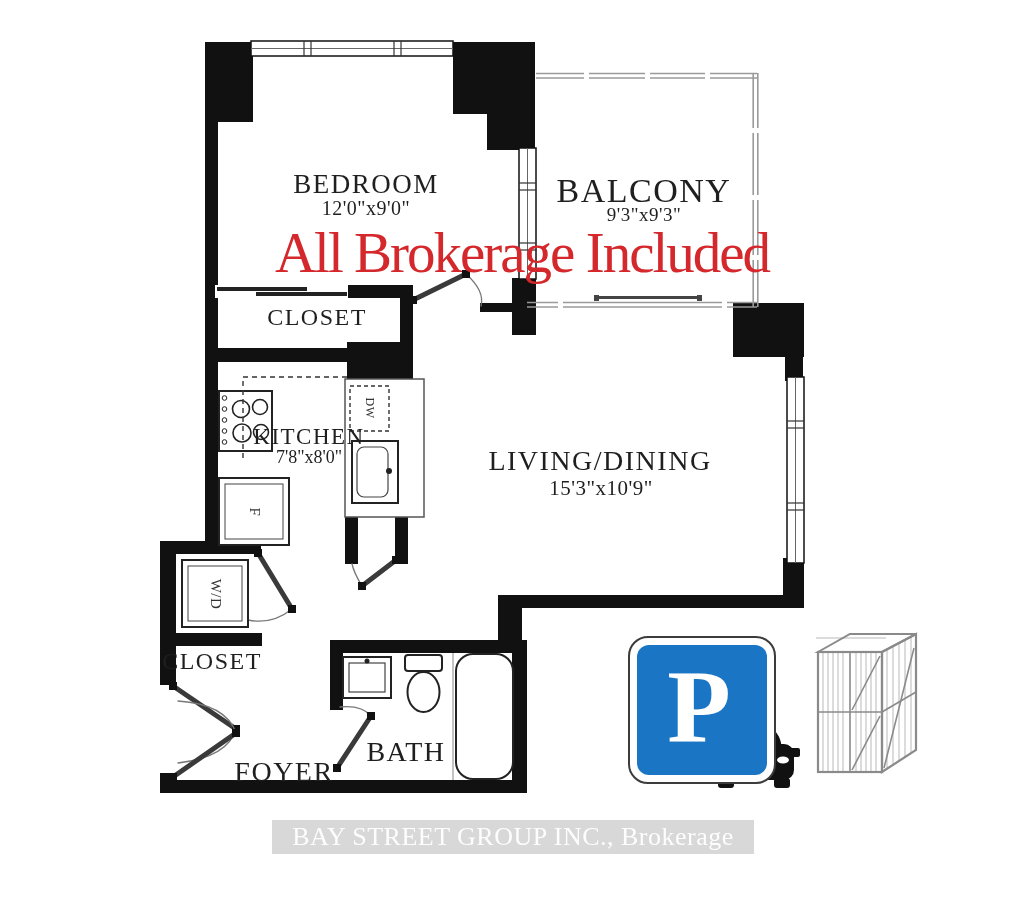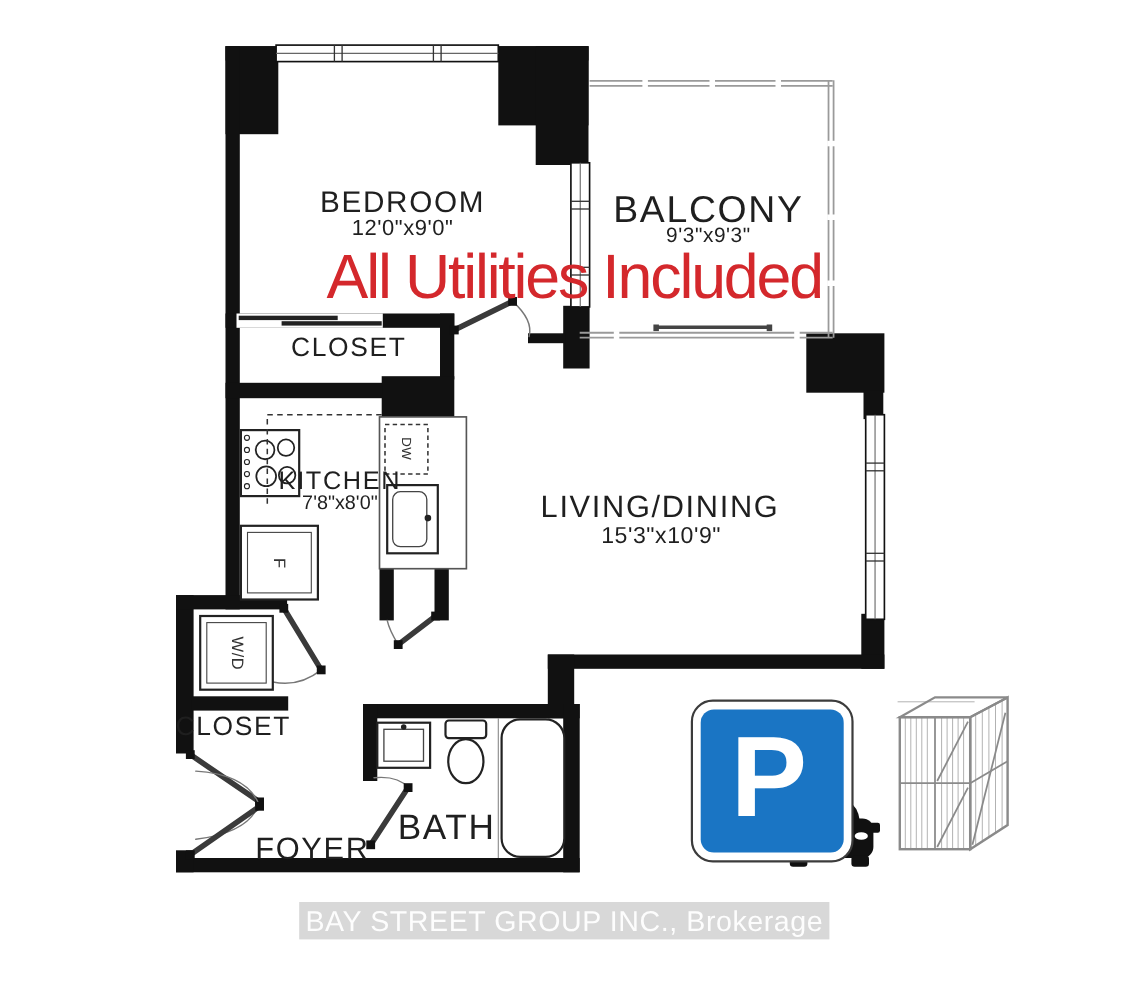--- a/index.html
+++ b/index.html
@@ -1,17 +1,17 @@
 <!DOCTYPE html>
 <html><head>
 <meta charset="utf-8">
 <style>
   html,body{margin:0;padding:0;background:#fff;}
   #canvas{position:relative;width:1020px;height:900px;background:#fff;overflow:hidden;
-          font-family:Liberation Sans, sans-serif;}
+          font-family:Liberation Serif, serif;}
   .plan-svg{position:absolute;left:0;top:0;}
   .lbl{position:absolute;transform:translate(-50%,-50%);color:#1f1f1f;white-space:nowrap;
        text-align:center;z-index:5;}
   .room-name{font-size:27px;letter-spacing:1.5px;}
   .room-dims{font-size:20px;letter-spacing:0.5px;}
   .small-name{font-size:23px;letter-spacing:1.5px;}
   .small-dims{font-size:18px;}
   .appl{font-size:15px;color:#333;letter-spacing:0.5px;}
   .rot90{transform:translate(-50%,-50%) rotate(90deg);}
   .overlay-red{position:absolute;left:522px;top:252px;transform:translate(-50%,-50%);
@@ -277,27 +277,27 @@
   <div class="lbl small-name" style="left:309px;top:437px;">KITCHEN</div>
   <div class="lbl small-dims" style="left:309px;top:457px;">7'8"x8'0"</div>
 
   <div class="lbl room-name" style="left:600px;top:461px;font-size:28px;">LIVING/DINING</div>
   <div class="lbl room-dims" style="left:601px;top:488px;font-size:21px;">15'3"x10'9"</div>
 
   <div class="lbl small-name" style="left:212px;top:661px;font-size:24px;">CLOSET</div>
 
   <div class="lbl room-name" style="left:284px;top:772px;font-size:28px;">FOYER</div>
 
-  <div class="lbl room-name" style="left:406px;top:752px;font-size:32px;">BATH</div>
+  <div class="lbl room-name" style="left:406px;top:752px;font-size:28px;">BATH</div>
 
   <div class="lbl appl rot90" style="left:215px;top:594px;">W/D</div>
   <div class="lbl appl rot90" style="left:254px;top:512px;">F</div>
   <div class="lbl appl rot90" style="left:369px;top:408px;font-size:12px;">DW</div>
 
-  <div class="overlay-red">All Utilities Included</div>
+  <div class="overlay-red">All Brokerage Included</div>
 
   <div class="psign">
     <div class="psign-inner">
       <span>P</span>
     </div>
   </div>
 
   <div class="watermark">BAY STREET GROUP INC., Brokerage</div>
 
 </div>

